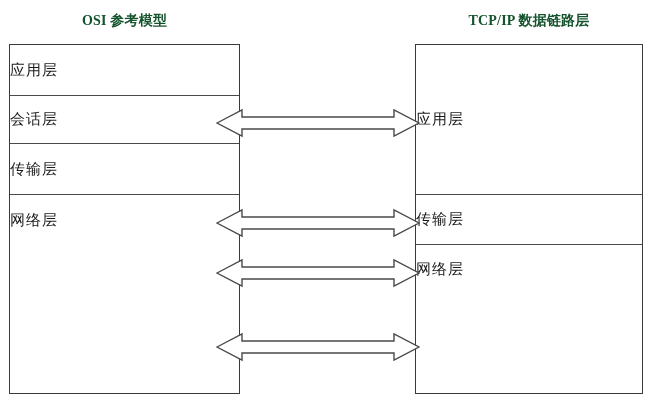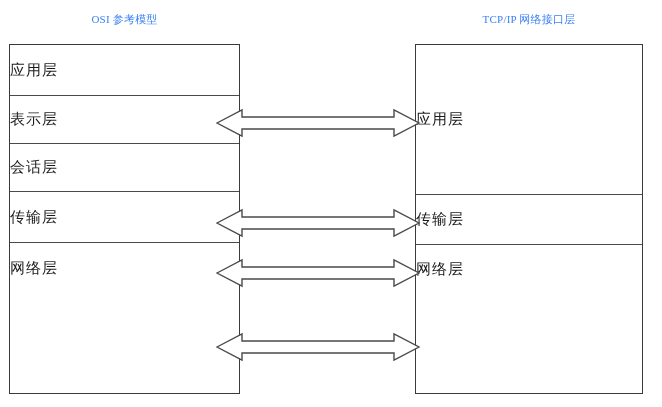--- a/index.html
+++ b/index.html
@@ -16,24 +16,24 @@
     position: relative;
     width: 662px;
     height: 407px;
     background: #ffffff;
     overflow: hidden;
   }
 
   
   .model-title {
     position: absolute;
-    font-size: 11px;
-    font-weight: normal;
+    font-size: 14px;
+    font-weight: bold;
     letter-spacing: 0.2px;
-    color: #3b82f6;
+    color: #14532d;
     white-space: nowrap;
     text-align: center;
     line-height: 1;
   }
   #osi-title {
     left: 9px;
     width: 231px;
     top: 14px;
   }
   #tcpip-title {
@@ -103,28 +103,25 @@
   #arrow-net  { top: 256px; }
   #arrow-link { top: 330px; }
 </style>
 </head>
 <body>
 
 <div id="diagram-root">
 
   <div class="model-title" id="osi-title">OSI 参考模型</div>
 
-  <div class="model-title" id="tcpip-title">TCP/IP 网络接口层</div>
+  <div class="model-title" id="tcpip-title">TCP/IP 数据链路层</div>
 
   <div class="stack" id="osi-stack">
     <div class="layer" style="height:51px">
       <span class="layer-label">应用层</span>
-    </div>
-    <div class="layer" style="height:48px">
-      <span class="layer-label">表示层</span>
     </div>
     <div class="layer" style="height:48px">
       <span class="layer-label">会话层</span>
     </div>
     <div class="layer" style="height:51px">
       <span class="layer-label">传输层</span>
     </div>
     <div class="layer thick-sep" style="height:51px">
       <span class="layer-label">网络层</span>
     </div>

